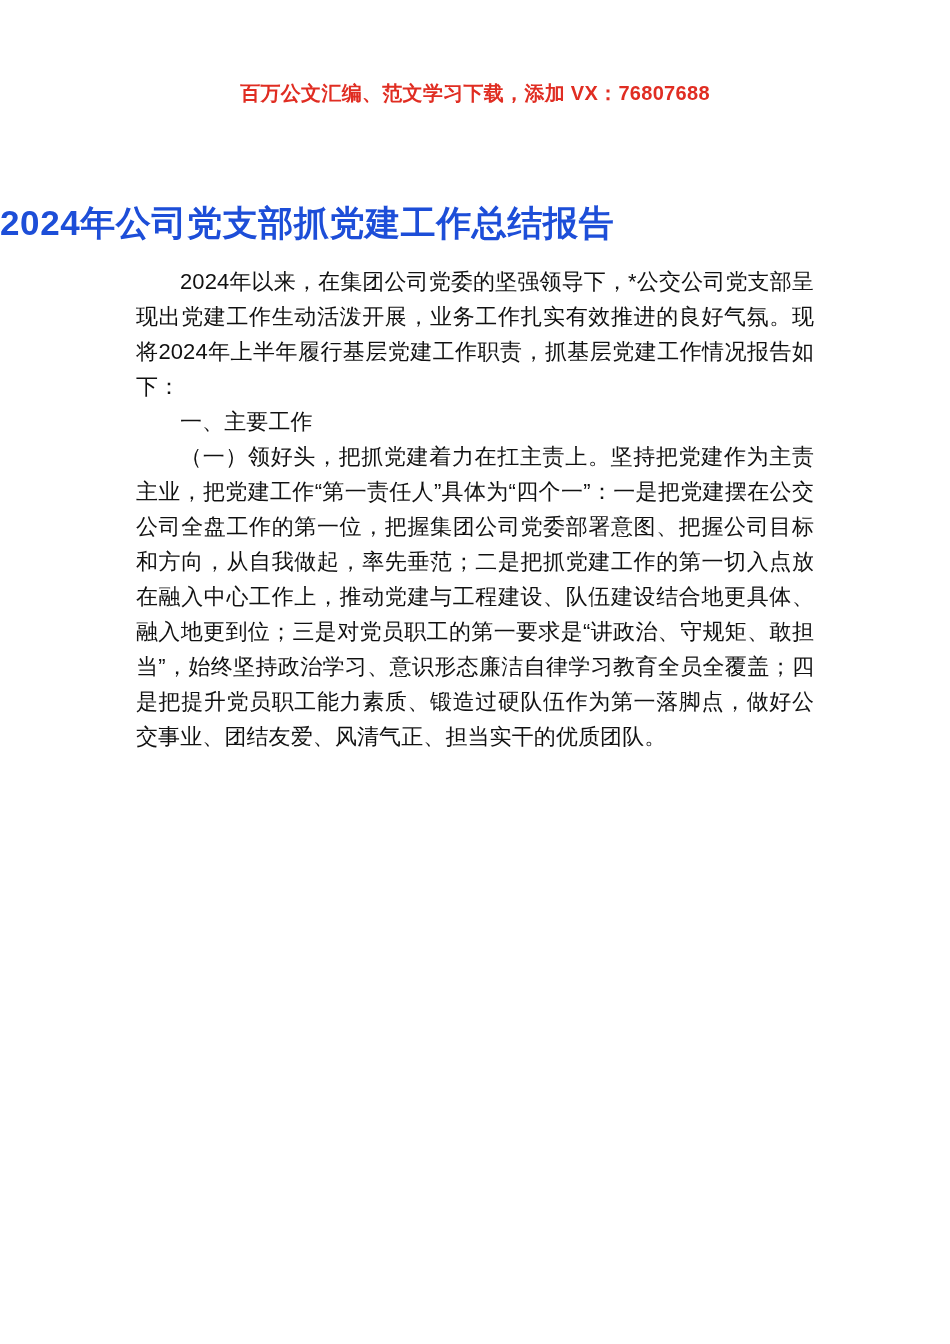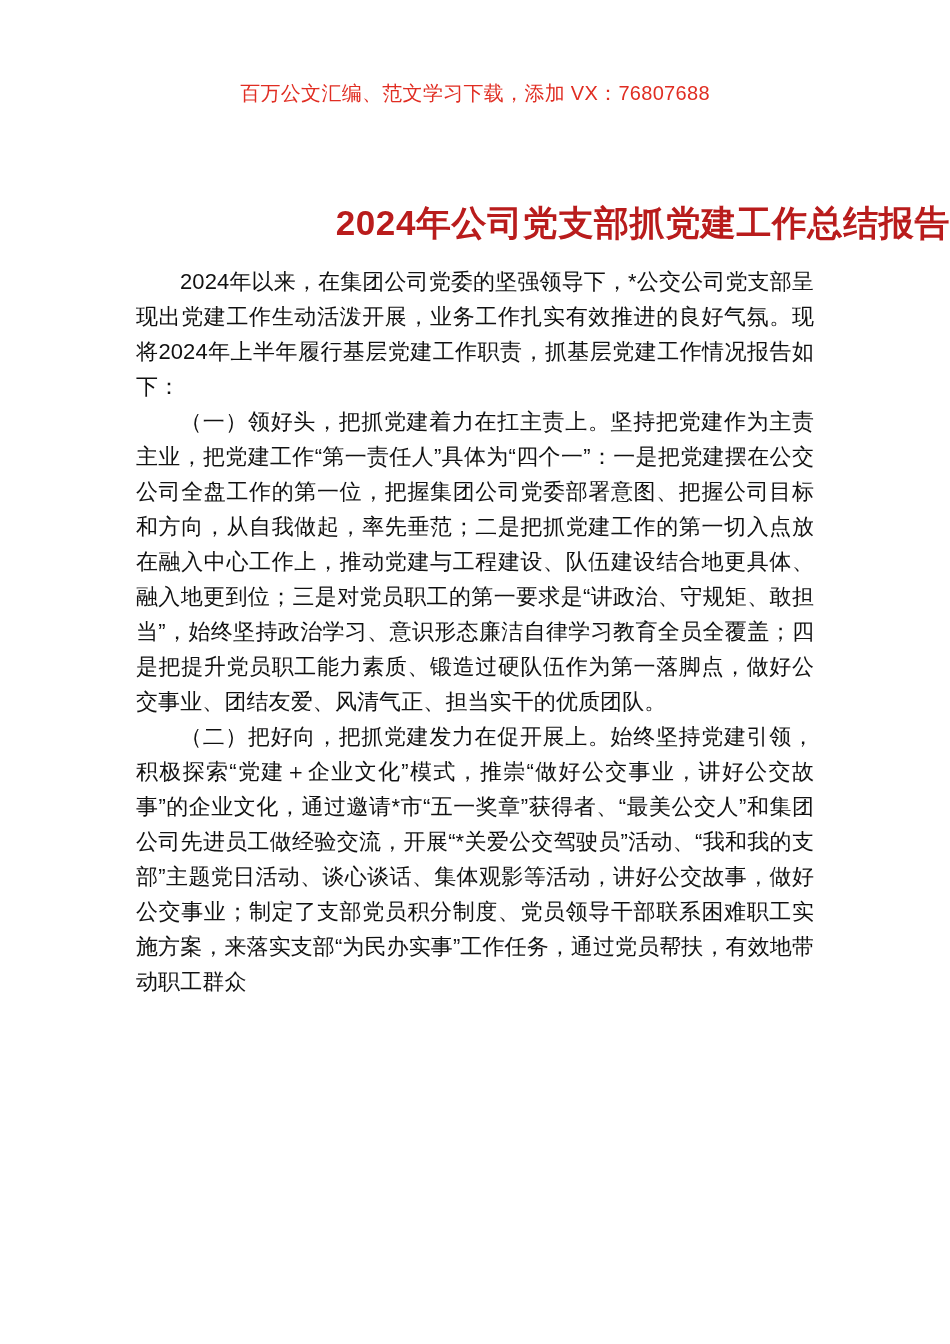--- a/index.html
+++ b/index.html
@@ -19,38 +19,38 @@
 
   
   .promo-header {
     position: absolute;
     top: 81px;
     left: 0;
     width: 950px;
     text-align: center;
     font-family: "Liberation Sans", "DejaVu Sans", sans-serif;
     font-size: 20px;
-    font-weight: 400;
+    font-weight: 700;
     letter-spacing: 0.3px;
     color: #e02d22;
     white-space: nowrap;
     line-height: 1.2;
   }
 
   
   .doc-title {
     position: absolute;
     top: 178px;
     left: 0;
     width: 950px;
-    text-align: right;
+    text-align: left;
     font-family: "Liberation Sans", "DejaVu Sans", sans-serif;
     font-size: 35px;
     font-weight: 600;
-    color: #b91c1c;
+    color: #1d4ed8;
     letter-spacing: 0.6px;
     white-space: nowrap;
     line-height: 1.25;
   }
 
   
   .body-col {
     position: absolute;
     top: 264px;
     left: 136px;
@@ -77,17 +77,17 @@
 <body>
 
 <div class="page">
 
   <div class="promo-header">百万公文汇编、范文学习下载，添加 VX：76807688</div>
 
   <h1 class="doc-title">2024年公司党支部抓党建工作总结报告</h1>
 
   <div class="body-col">
     <p>2024年以来，在集团公司党委的坚强领导下，*公交公司党支部呈现出党建工作生动活泼开展，业务工作扎实有效推进的良好气氛。现将2024年上半年履行基层党建工作职责，抓基层党建工作情况报告如下：</p>
+    <p>一、主要工作</p>
     <p>（一）领好头，把抓党建着力在扛主责上。坚持把党建作为主责主业，把党建工作“第一责任人”具体为“四个一”：一是把党建摆在公交公司全盘工作的第一位，把握集团公司党委部署意图、把握公司目标和方向，从自我做起，率先垂范；二是把抓党建工作的第一切入点放在融入中心工作上，推动党建与工程建设、队伍建设结合地更具体、融入地更到位；三是对党员职工的第一要求是“讲政治、守规矩、敢担当”，始终坚持政治学习、意识形态廉洁自律学习教育全员全覆盖；四是把提升党员职工能力素质、锻造过硬队伍作为第一落脚点，做好公交事业、团结友爱、风清气正、担当实干的优质团队。</p>
-    <p>（二）把好向，把抓党建发力在促开展上。始终坚持党建引领，积极探索“党建＋企业文化”模式，推崇“做好公交事业，讲好公交故事”的企业文化，通过邀请*市“五一奖章”获得者、“最美公交人”和集团公司先进员工做经验交流，开展“*关爱公交驾驶员”活动、“我和我的支部”主题党日活动、谈心谈话、集体观影等活动，讲好公交故事，做好公交事业；制定了支部党员积分制度、党员领导干部联系困难职工实施方案，来落实支部“为民办实事”工作任务，通过党员帮扶，有效地带动职工群众</p>
   </div>
 
 </div>
 
 </body></html>

